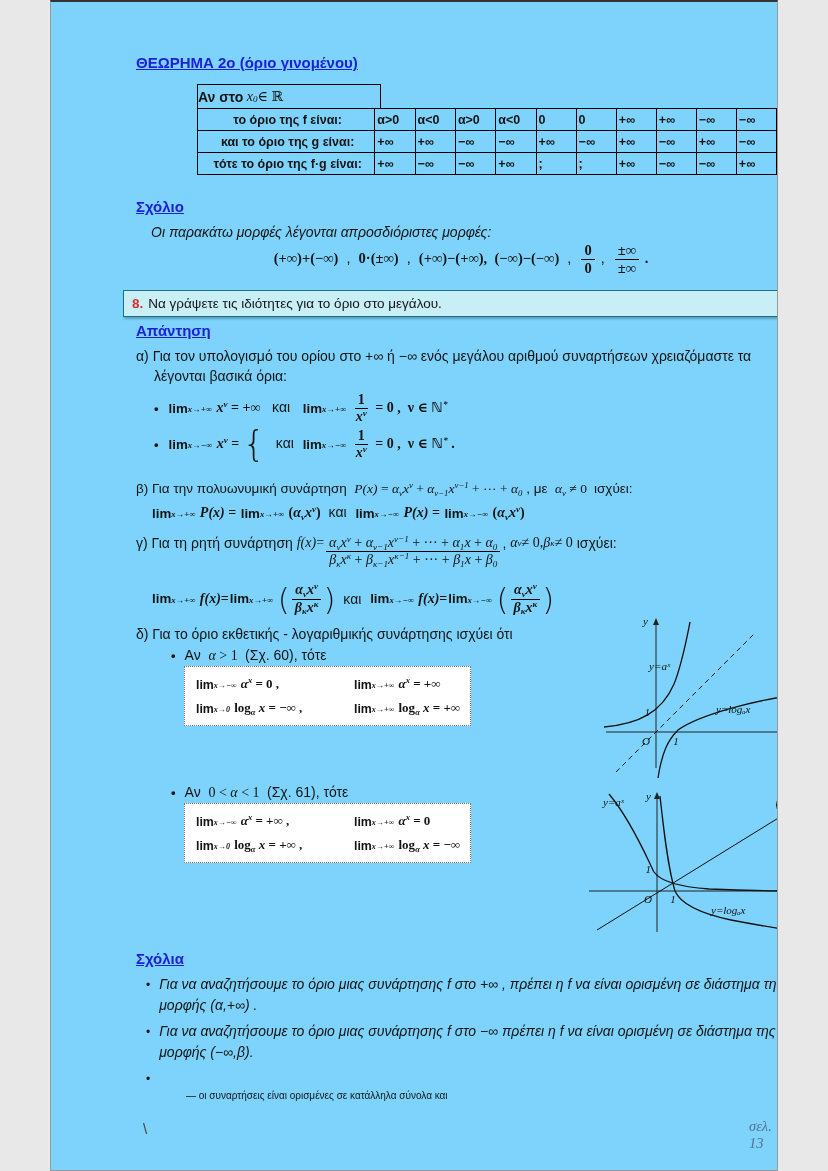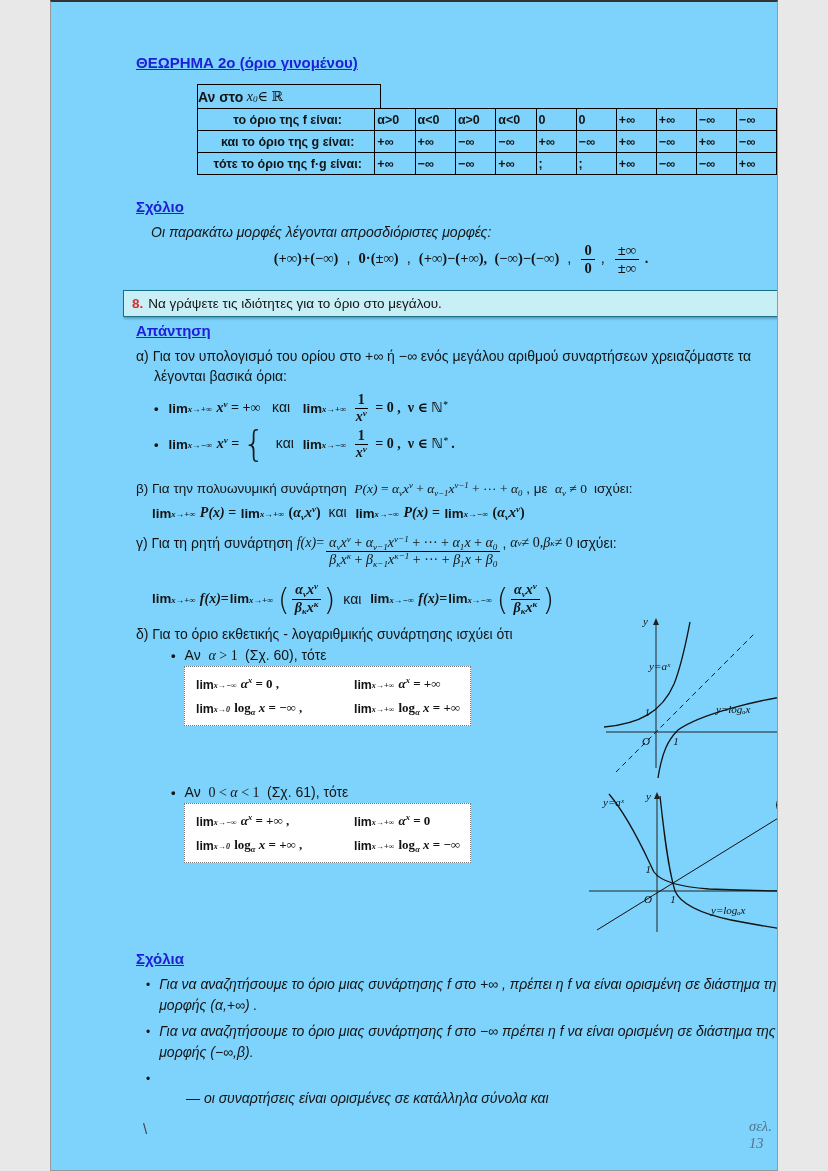--- a/index.html
+++ b/index.html
@@ -41,21 +41,21 @@
   .qnum{color:#e02b2b;font-weight:bold;margin-right:5px;}
   
   .bullet-row{display:flex;align-items:center;gap:9px;}
   .bullet{font-size:13px;font-weight:bold;}
   
   .dashed-box{border:1.6px dotted #777;box-sizing:border-box;display:grid;grid-template-columns:158px auto;
               row-gap:8px;padding:9px 10px;background:#fff;}
   
   .sch-item{display:flex;gap:9px;margin-bottom:5px;line-height:1.5;font-size:14px;font-style:italic;}
   .sch-bullet{font-style:normal;font-size:12px;padding-top:2px;}
-  .sch-sub{font-style:italic;font-size:14px;}
+  .sch-sub{font-size:10px;}
   
   .fig text{font-family:"Liberation Serif","DejaVu Serif",serif;font-style:italic;font-size:11px;fill:#111;}
   .fig text.badge-t{font-style:normal;font-size:10px;}
   .fig .curve{fill:none;stroke:#111;stroke-width:1.3px;}
   .fig .axis{stroke:#222;stroke-width:1px;}
   .fig .dash{stroke-dasharray:5 4;stroke-width:1px;}
   .fig .thin{stroke-width:1px;}
   
   .footer-page{font-family:"Liberation Serif","DejaVu Serif",serif;font-style:italic;color:#54718f;font-size:14.5px;}
   .footer-mark{color:#444;font-size:15px;}

